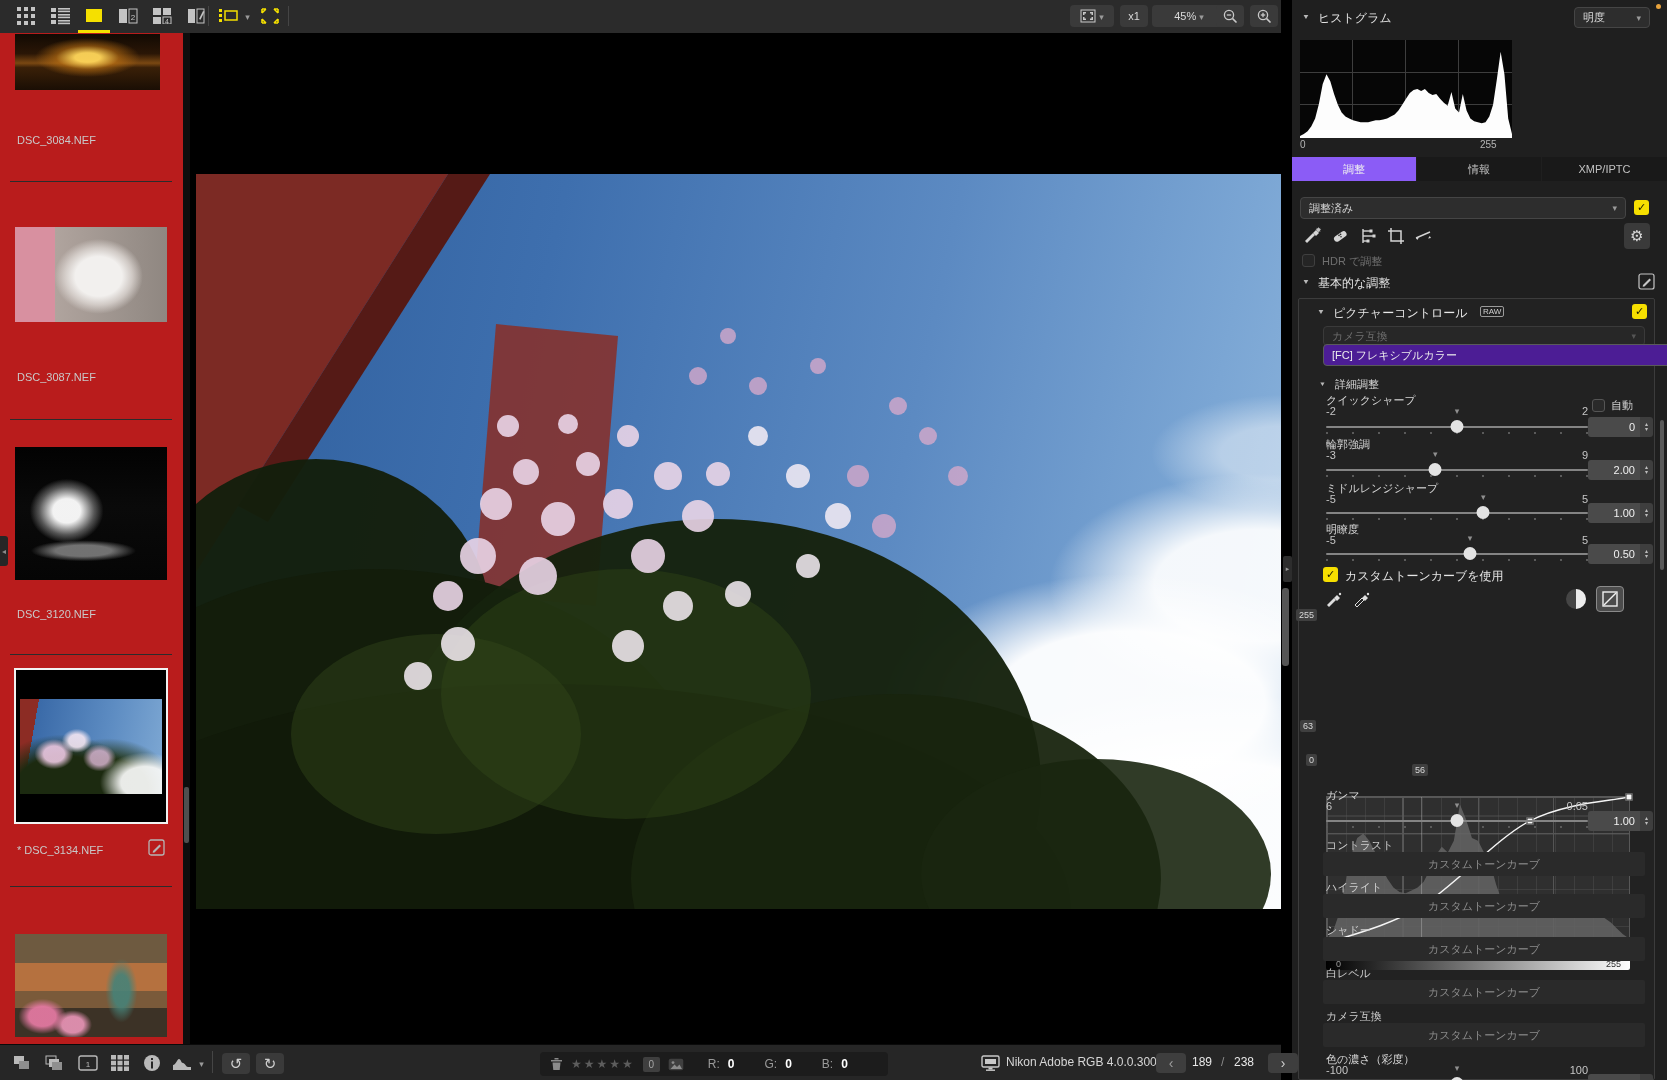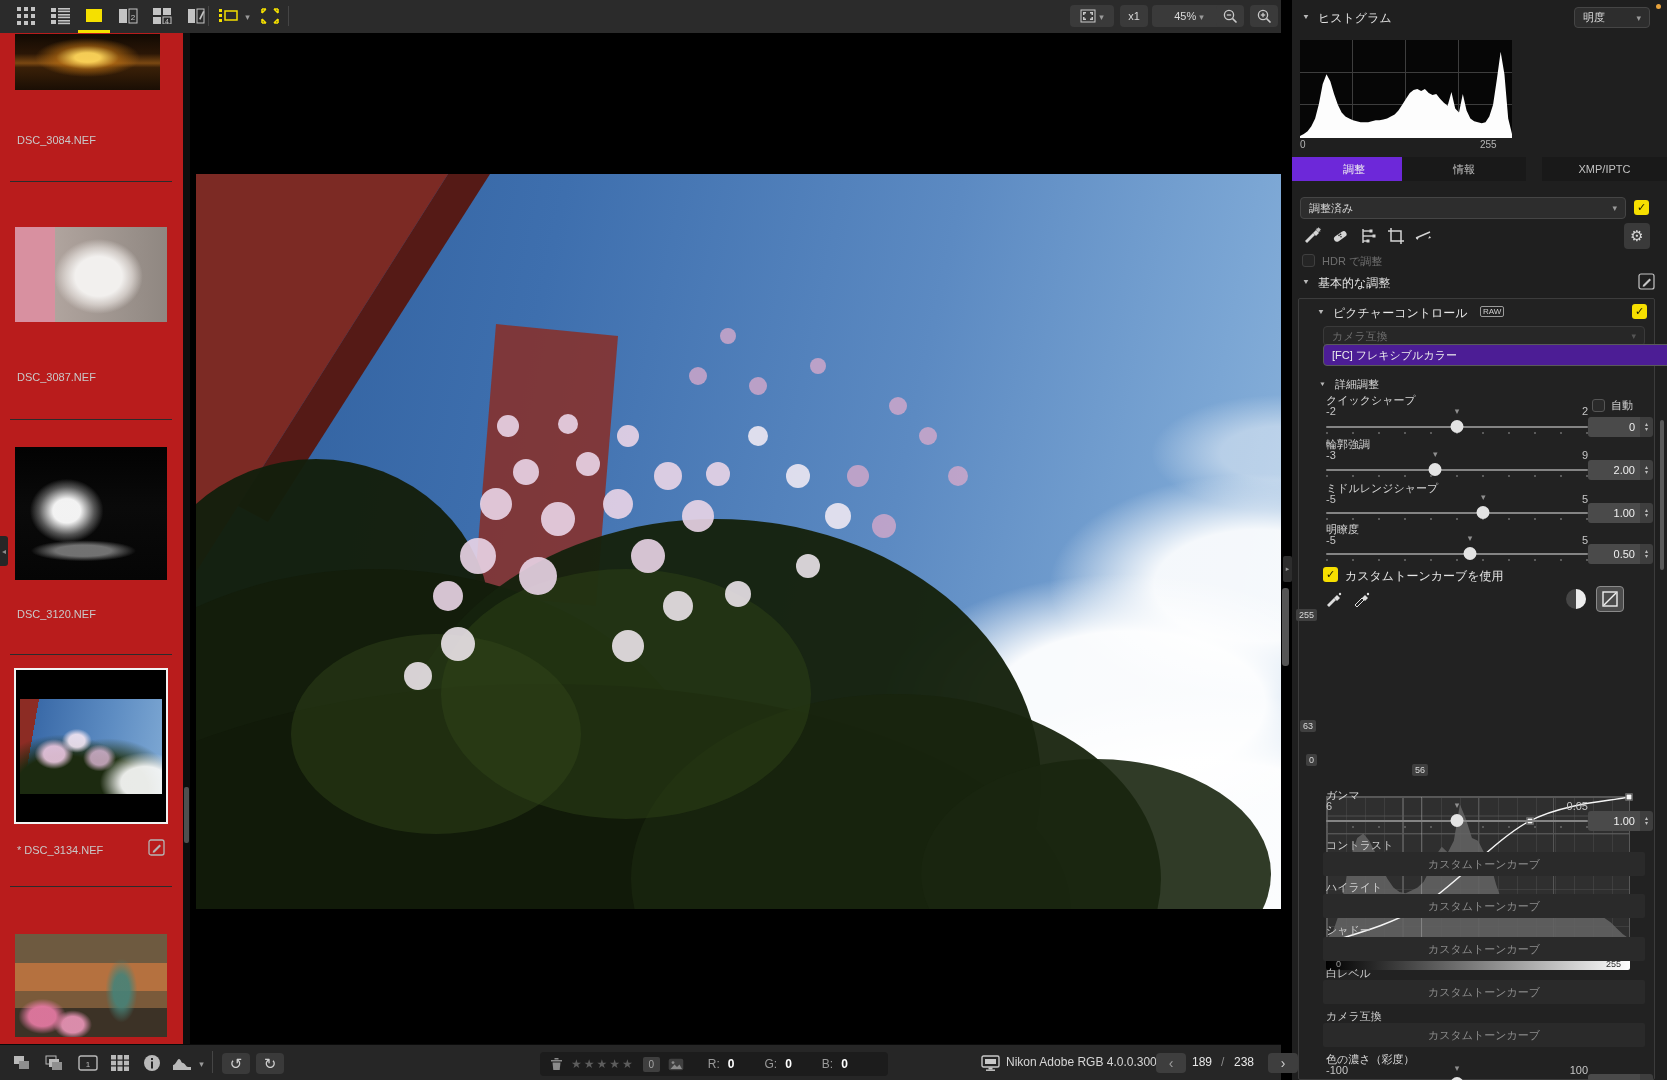--- a/index.html
+++ b/index.html
@@ -79,21 +79,21 @@
             font-weight:bold; display:flex; align-items:center; justify-content:center; }
   .ycheck::before { content:"✓"; }
   .echeck { width:13px; height:13px; background:#2a2a2a; border:1px solid #555; border-radius:3px; }
   #hist-frame { left:8px; top:40px; width:212px; height:98px; background:#060606;
     background-image: linear-gradient(to right, transparent 52px, #3d3d3d 52px, #3d3d3d 53px, transparent 53px, transparent 105px, #3d3d3d 105px, #3d3d3d 106px, transparent 106px, transparent 158px, #3d3d3d 158px, #3d3d3d 159px, transparent 159px),
                       linear-gradient(transparent 32px, #3d3d3d 32px, #3d3d3d 33px, transparent 33px, transparent 64px, #3d3d3d 64px, #3d3d3d 65px, transparent 65px); }
   #hist-frame svg { position:absolute; inset:0; width:100%; height:100%; }
   .hist-axis { position:absolute; top:139px; font-size:10px; color:#b5b5b5; }
   .rtab { position:absolute; top:157px; height:24px; display:flex; align-items:center; justify-content:center;
           font-size:11px; color:#c2c2c2; background:#191919; }
-  .rtab.active { background:#6d28d9; color:#f0f0f0; }
+  .rtab.active { background:#8b5cf6; color:#f0f0f0; }
   #rp-body { left:0; top:181px; width:375px; height:899px; background:#1f1f1f; }
   #group-box { left:6px; top:117px; width:357px; height:782px; border:1px solid #3c3c3c; background:#222; border-radius:2px; }
   .s-label { position:absolute; font-size:11px; color:#d6d6d6; }
   .s-minmax { position:absolute; font-size:11px; color:#c6c6c6; }
   .track { position:absolute; height:2px; background:#848484; border-radius:1px; }
   .ticks { position:absolute; height:2px; background-image:repeating-linear-gradient(90deg,#5a5a5a 0 2px, transparent 2px 26px); }
   .sthumb { position:absolute; width:13px; height:13px; background:#e3e3e3; border-radius:50%; transform:translate(-50%,0); }
   .sthumb::before { content:"▾"; position:absolute; left:50%; top:-14px; transform:translateX(-50%); color:#8f8f8f; font-size:9px; }
   .vbox { position:absolute; width:52px; height:20px; background:#4a4a4a; border-radius:3px 0 0 3px; color:#f0f0f0;
           font-size:11px; display:flex; align-items:center; justify-content:flex-end; padding-right:5px; }
@@ -370,21 +370,21 @@
       <svg viewBox="0 0 100 100" preserveAspectRatio="none">
           <polygon id="hist-main-poly" fill="#fdfdfd" points="0.00,98.00 1.79,96.00 3.57,93.00 5.36,88.00 7.14,80.00 8.93,65.00 10.71,45.00 12.50,35.00 14.29,42.00 16.07,55.00 17.86,66.00 19.64,74.00 21.43,78.00 23.21,80.00 25.00,82.00 26.79,83.00 28.57,84.00 30.36,84.00 32.14,84.00 33.93,83.00 35.71,82.00 37.50,82.00 39.29,81.00 41.07,80.00 42.86,78.00 44.64,76.00 46.43,72.00 48.21,66.00 50.00,60.00 51.79,54.00 53.57,51.00 55.36,50.00 57.14,52.00 58.93,50.00 60.71,54.00 62.50,56.00 64.29,55.00 66.07,60.00 67.86,64.00 69.64,67.00 71.43,53.00 73.21,70.00 75.00,74.00 76.79,55.00 78.57,72.00 80.36,80.00 82.14,83.00 83.93,84.00 85.71,85.00 87.50,84.00 89.29,78.00 91.07,66.00 92.86,40.00 94.64,12.00 96.43,35.00 98.21,80.00 100.00,96.00 100,100 0,100"></polygon>
         </svg>
     </div>
     <span class="hist-axis" style="left:8px">0</span>
     <span class="hist-axis" style="left:188px">255</span>
 
     <div class="rtab active" style="left:0;width:124px">
         <span>調整</span>
       </div>
-    <div class="rtab" style="left:110px;width:124px">
+    <div class="rtab" style="left:125px;width:124px">
         <span>情報</span>
       </div>
     <div class="rtab" style="left:250px;width:125px">
         <span>XMP/IPTC</span>
       </div>
 
     <div id="rp-body" class="abs">
       <div class="dd abs" style="left:8px;top:16px;width:326px;height:22px">
         <span>調整済み</span>
           <span class="dd-chev">▾</span>

